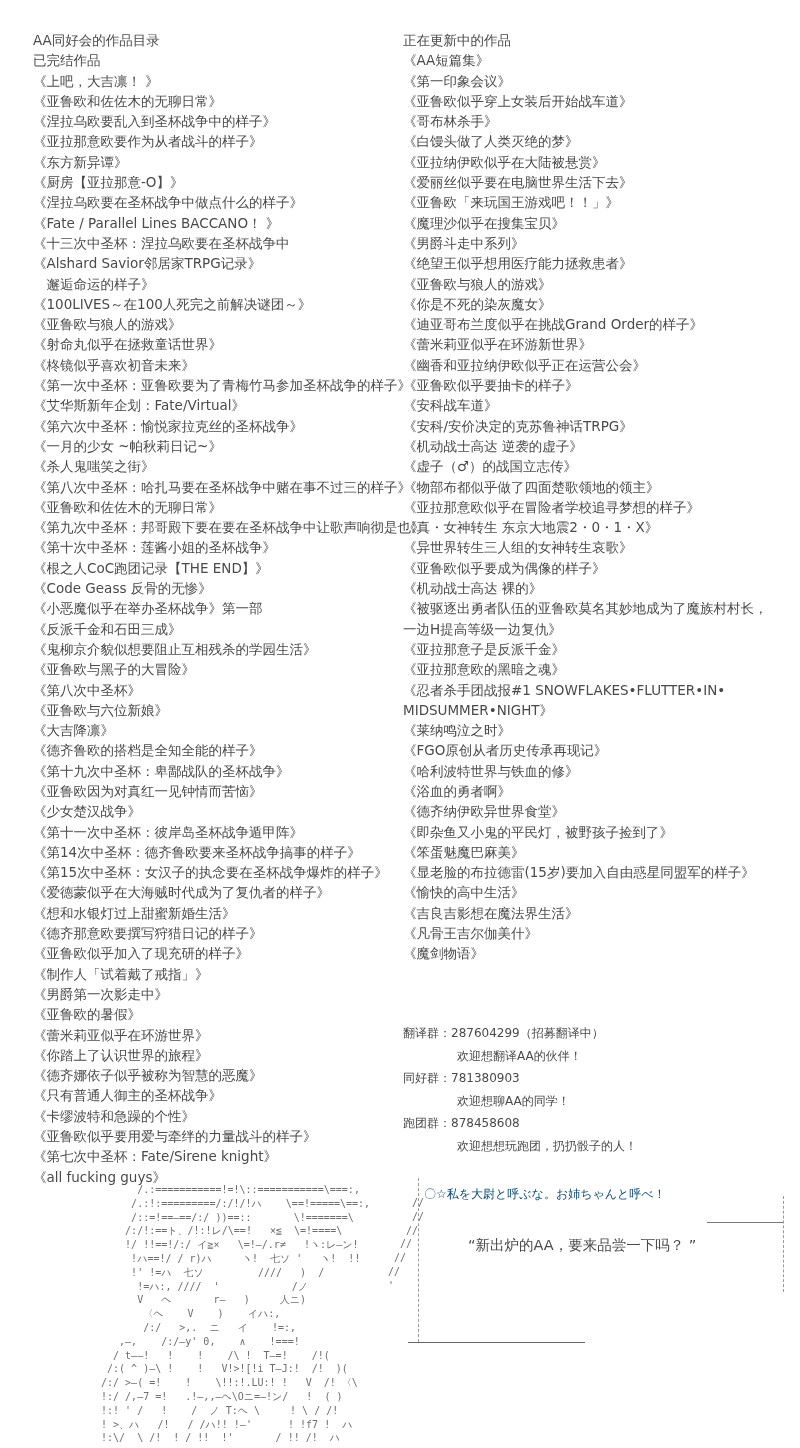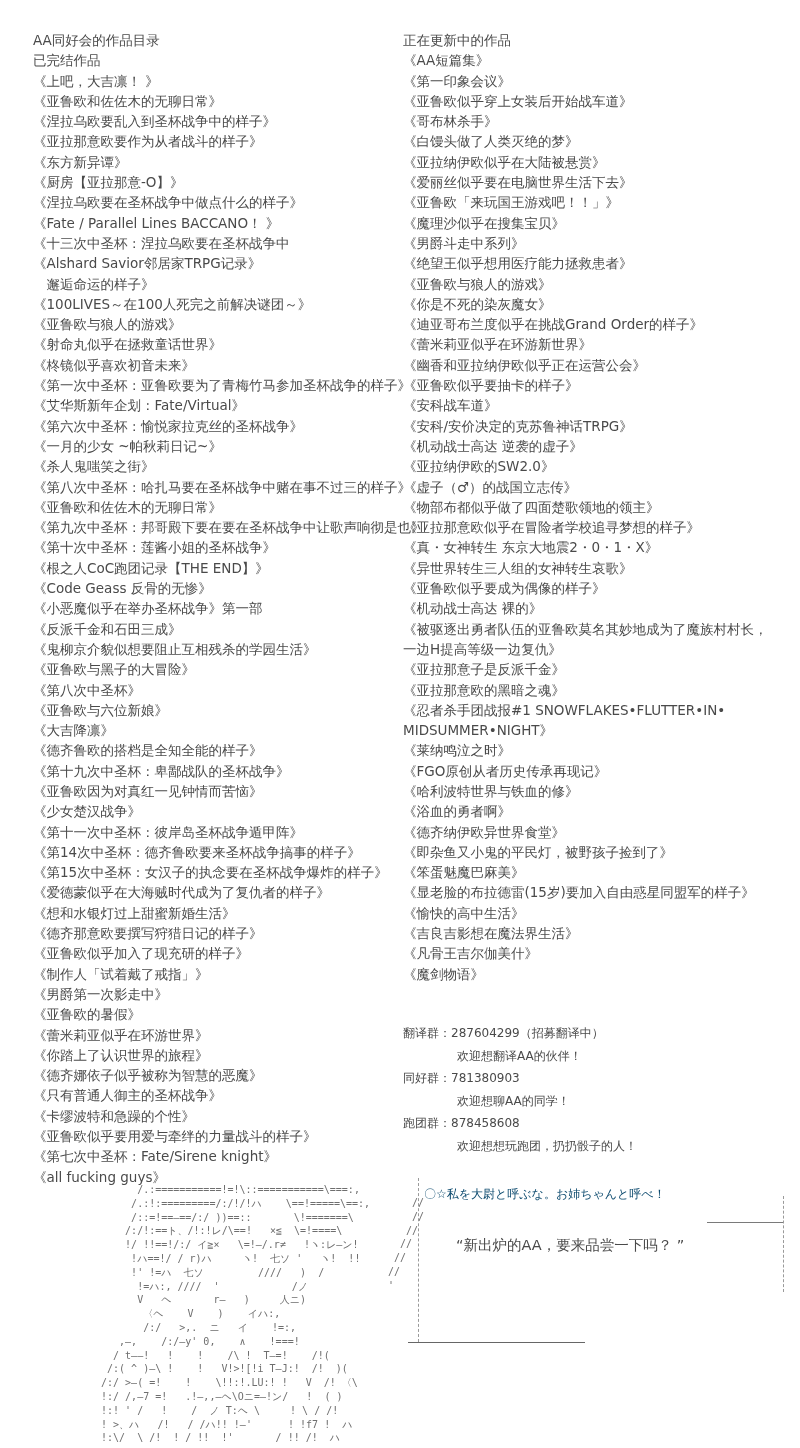--- a/index.html
+++ b/index.html
@@ -19,21 +19,21 @@
     position:absolute;margin:0;font-family:"DejaVu Sans Mono",monospace;
     font-size:10px;line-height:13.8px;color:#6e6e6e;white-space:pre;
   }
   .aa-main{left:95px;top:1183px;}
   .aa-arm{left:388px;top:1196px;}
   .panel-vline{position:absolute;left:418px;top:1178px;width:0;height:164px;border-left:1px dashed #9a9a9a;}
   .panel-bline{position:absolute;left:408px;top:1342px;width:177px;height:0;border-top:1px solid #666;}
   .post-vline{position:absolute;left:783px;top:1196px;width:0;height:96px;border-left:1px dashed #9a9a9a;}
   .post-hline{position:absolute;left:707px;top:1222px;width:76px;height:0;border-top:1px solid #7a7a7a;}
   .bubble-jp{position:absolute;left:424px;top:1186px;font-size:12px;color:#0c4a6e;white-space:pre;}
-  .bubble-cn{position:absolute;left:456px;top:1236px;font-size:14.5px;color:#4a4a4a;white-space:pre;}
+  .bubble-cn{position:absolute;left:468px;top:1236px;font-size:14.5px;color:#4a4a4a;white-space:pre;}
 </style>
 </head>
 <body>
 
 <div class="page">
 
   <div class="col col-left">
     <div class="col-title">AA同好会的作品目录</div>
     <div class="col-subtitle">已完结作品</div>
     <div>
@@ -187,21 +187,20 @@
         <div class="work-line">《幽香和亚拉纳伊欧似乎正在运营公会》</div>
 
         <div class="work-line">《亚鲁欧似乎要抽卡的样子》</div>
 
         <div class="work-line">《安科战车道》</div>
 
         <div class="work-line">《安科/安价决定的克苏鲁神话TRPG》</div>
 
         <div class="work-line">《机动战士高达 逆袭的虚子》</div>
 
-        <div class="work-line">《亚拉纳伊欧的SW2.0》</div>
 
         <div class="work-line">《虚子（♂）的战国立志传》</div>
 
         <div class="work-line">《物部布都似乎做了四面楚歌领地的领主》</div>
 
         <div class="work-line">《亚拉那意欧似乎在冒险者学校追寻梦想的样子》</div>
 
         <div class="work-line">《真・女神转生 东京大地震2・0・1・X》</div>
 
         <div class="work-line">《异世界转生三人组的女神转生哀歌》</div>

